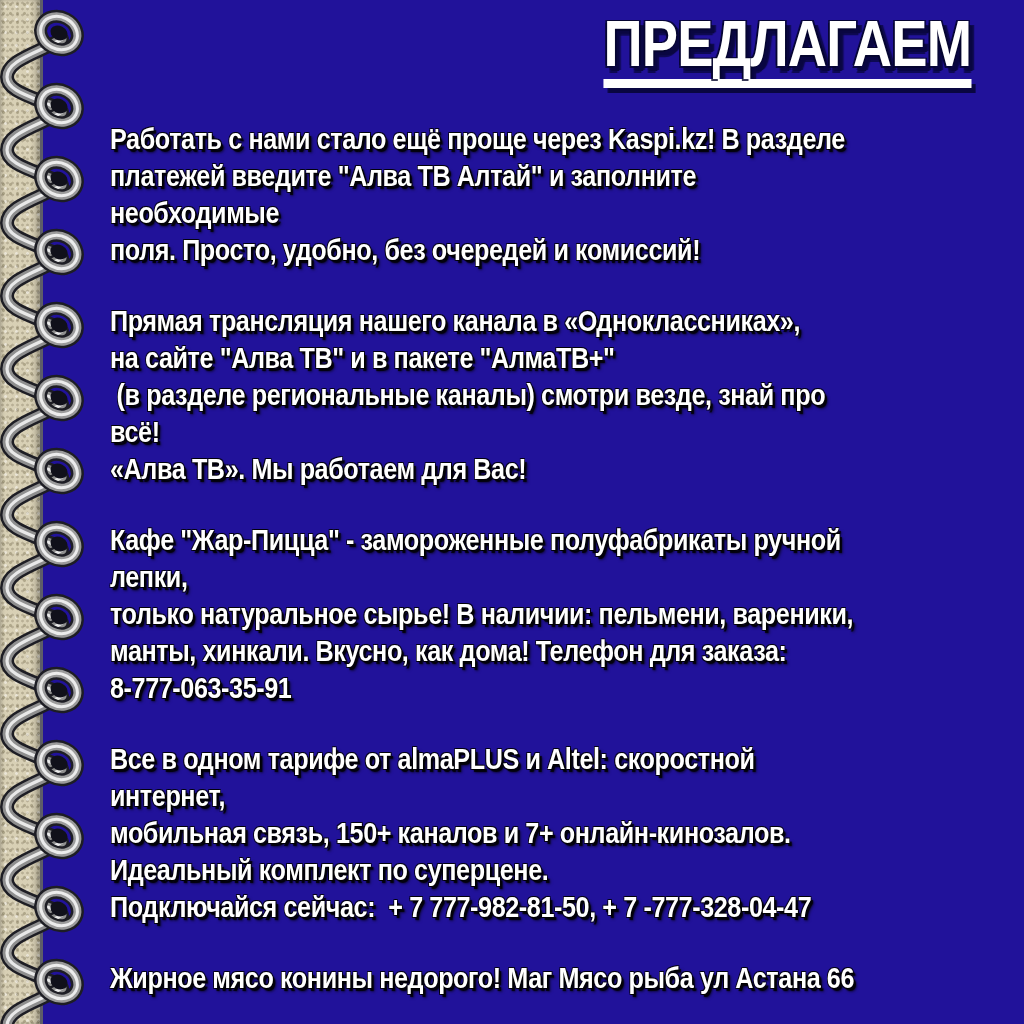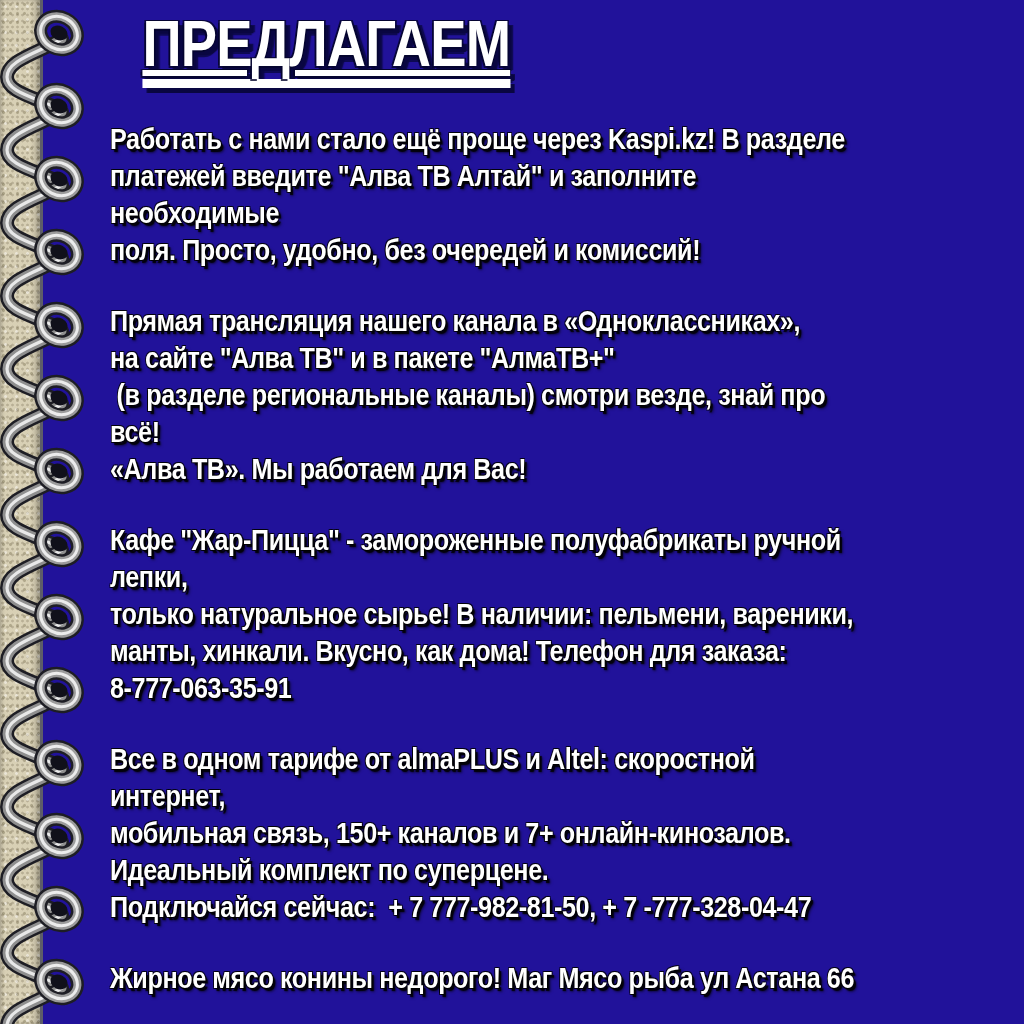--- a/index.html
+++ b/index.html
@@ -34,22 +34,21 @@
     overflow: visible;
   }
   .content {
     position: absolute;
     left: 40px; top: 0; right: 0;
     padding: 12px 20px 0 70px; 
     color: #FFFFFF;
   }
   .title-row {
     display: flex;
-    justify-content: flex-start;
-    text-decoration: underline;
+    justify-content: flex-end;
   }
   .page-title {
     display: inline-block;
     margin: 0;
     font-size: 64px;
     line-height: 1;
     font-weight: bold;
     letter-spacing: -1px;
     padding-bottom: 3px;
     border-bottom: 9px solid #FFFFFF;

